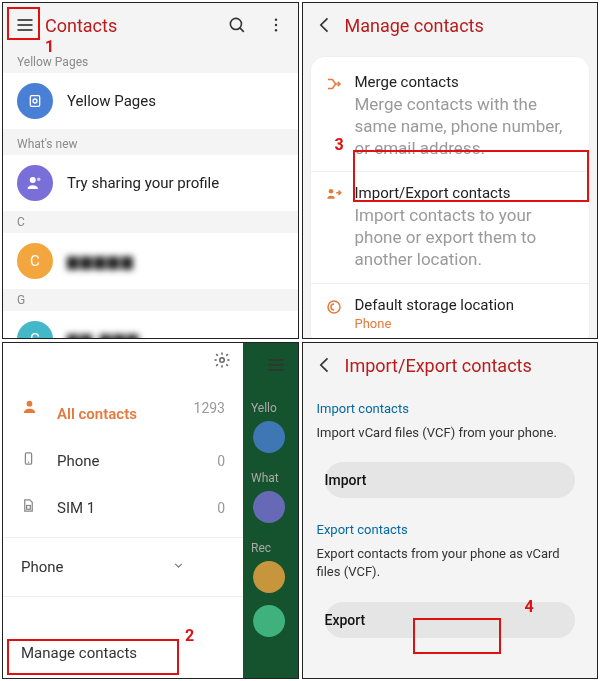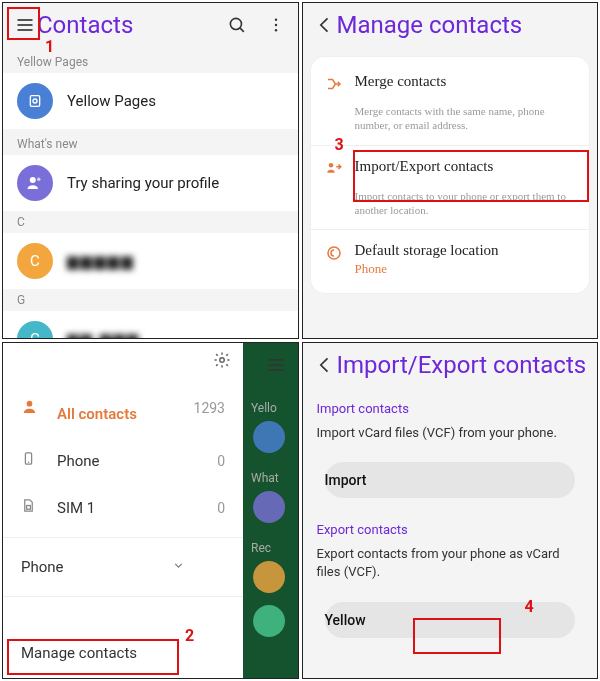--- a/index.html
+++ b/index.html
@@ -2,46 +2,46 @@
 <html><head>
 <meta charset="utf-8">
 <style>
   * { box-sizing: border-box; margin: 0; padding: 0; }
   body { font-family: -apple-system, "Segoe UI", Roboto, Arial, sans-serif; background: #fff; width: 600px; height: 681px; }
   .grid { display: grid; grid-template-columns: 1fr 1fr; grid-template-rows: 337px 337px; gap: 3px; padding: 2px; }
   .pane { border: 1px solid #222; background: #f4f4f4; overflow: hidden; position: relative; }
 
   
   .hdr { background: #f4f4f4; height: 44px; display: flex; align-items: center; padding: 0 10px; }
-  .hdr .title { font-size: 24px; color: #6d28d9; margin-left: 0; }
+  .hdr .title { font-size: 18px; color: #b91c1c; margin-left: 8px; }
   .hdr .spacer { flex: 1; }
   .hdr .icon { width: 24px; height: 24px; display: flex; align-items: center; justify-content: center; color: #333; font-size: 20px; }
   .hdr .icon + .icon { margin-left: 14px; }
 
   
   .sec-label { font-size: 12px; color: #8a8a8a; padding: 8px 14px 4px; }
 
   
   .row { display: flex; align-items: center; padding: 10px 14px; background: #fff; }
   .avatar { width: 36px; height: 36px; border-radius: 50%; display: flex; align-items: center; justify-content: center; color: #fff; font-size: 15px; flex-shrink: 0; margin-right: 14px; }
   .av-blue { background: #4a7fd6; }
   .av-purple { background: #7a6fd8; }
   .av-orange { background: #f4a63e; }
   .av-teal { background: #44b8c9; }
   .row .txt { font-size: 15px; color: #222; }
   .blurred { filter: blur(3px); color: #bbb; letter-spacing: 2px; }
   .divider { height: 22px; background: #f4f4f4; display: flex; align-items: center; padding: 0 14px; font-size: 12px; color: #888; }
 
   
-  .card { background: #fff; margin: 10px 8px; border-radius: 14px; padding: 4px 0; box-shadow: 0 0 0 1px rgba(0,0,0,0.02); font-family: Liberation Serif, serif; }
+  .card { background: #fff; margin: 10px 8px; border-radius: 14px; padding: 4px 0; box-shadow: 0 0 0 1px rgba(0,0,0,0.02); }
   .mrow { display: flex; align-items: flex-start; padding: 12px 14px; }
   .mrow + .mrow { border-top: 1px solid #eee; }
   .micon { width: 30px; color: #e57a3c; font-size: 16px; margin-top: 2px; flex-shrink: 0; }
   .mtxt .t { font-size: 15px; color: #222; }
-  .mtxt .s { font-size: 11px; color: #9a9a9a; margin-top: 14px; line-height: 1.3; }
+  .mtxt .s { font-size: 17px; color: #9a9a9a; margin-top: 2px; line-height: 1.3; }
   .mtxt .accent { color: #e57a3c; font-size: 13px; margin-top: 2px; }
 
   
   .drawer-wrap { display: flex; height: 100%; }
   .drawer { width: 240px; background: #fff; display: flex; flex-direction: column; padding-top: 6px; position: relative; }
   .drawer .gear { position: absolute; top: 8px; right: 12px; color: #666; font-size: 18px; }
   .drow { display: flex; align-items: center; padding: 14px 18px; }
   .drow .dicon { width: 22px; color: #888; font-size: 16px; margin-right: 14px; }
   .drow.active .dicon { color: #e57a3c; }
   .drow .dlabel { flex: 1; font-size: 15px; color: #333; }
@@ -51,21 +51,21 @@
   .groups { display: flex; align-items: center; padding: 14px 18px; font-size: 15px; color: #333; }
   .groups .chev { margin-left: auto; margin-right: 40px; color: #777; font-size: 14px; }
   .manage { padding: 16px 18px; font-size: 15px; color: #333; margin-top: auto; }
   .drawer-back { flex: 1; background: #14532d; position: relative; overflow: hidden; }
   .drawer-back .ham { position: absolute; top: 12px; right: 12px; font-size: 20px; color: #333; }
   .drawer-back .faded { position: absolute; left: 8px; font-size: 12px; color: #aaa; }
   .faded-avatar { width: 32px; height: 32px; border-radius: 50%; position: absolute; left: 10px; opacity: 0.8; }
 
   
   .p4-body { padding: 0 14px; }
-  .p4-sec { font-size: 13px; color: #6d28d9; margin-top: 14px; }
+  .p4-sec { font-size: 13px; color: #0369a1; margin-top: 14px; }
   .p4-txt { font-size: 13px; color: #333; margin-top: 8px; line-height: 1.4; }
   .p4-btn { background: #e5e5e5; border-radius: 20px; text-align: left; padding: 10px 0; font-size: 14px; color: #111; margin: 20px 8px 0; font-weight: 500; }
 
   
   .hl { position: absolute; border: 2px solid #d11; pointer-events: none; }
   .num { position: absolute; color: #d11; font-size: 16px; font-weight: bold; pointer-events: none; }
 </style>
 </head>
 <body>
 
@@ -276,20 +276,20 @@
       </div>
       <div class="title">Import/Export contacts</div>
     </div>
     <div class="p4-body">
       <div class="p4-sec">Import contacts</div>
       <div class="p4-txt">Import vCard files (VCF) from your phone.</div>
       <div class="p4-btn">Import</div>
 
       <div class="p4-sec" style="margin-top:24px;">Export contacts</div>
       <div class="p4-txt">Export contacts from your phone as vCard files (VCF).</div>
-      <div class="p4-btn">Yellow</div>
+      <div class="p4-btn">Export</div>
     </div>
 
     <div class="hl" style="left:110px; top:275px; width:88px; height:36px;"></div>
     <div class="num" style="left:222px; top:254px;">4</div>
   </div>
 
 </div>
 
 </body></html>

